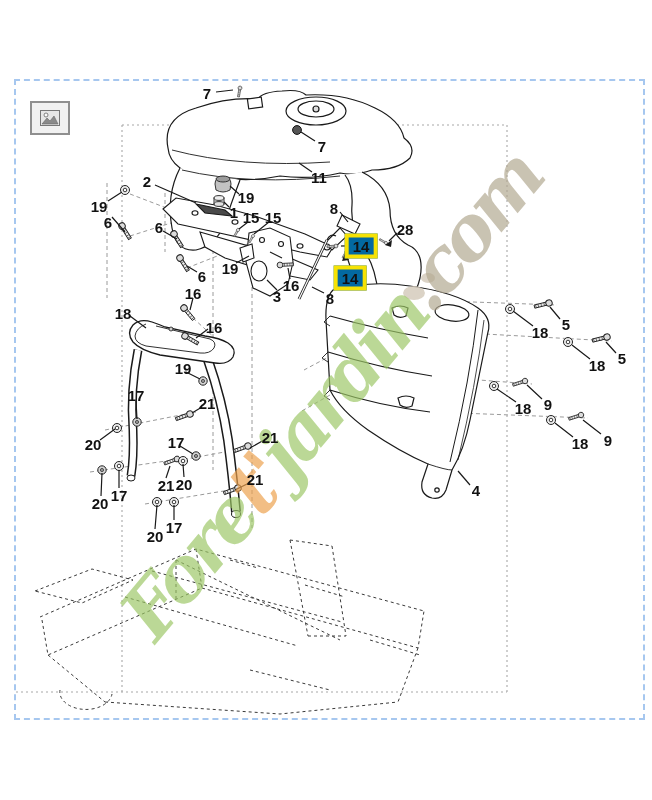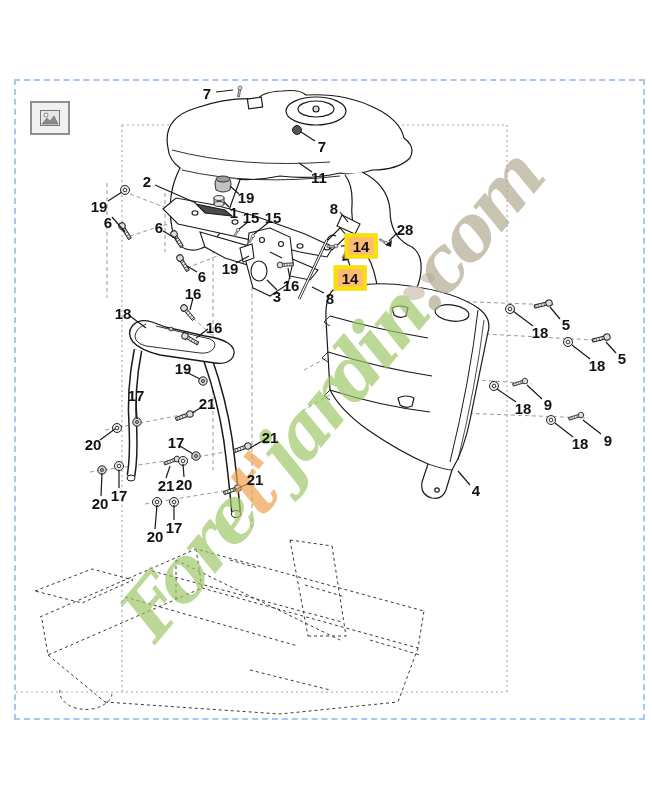--- a/index.html
+++ b/index.html
@@ -17,21 +17,21 @@
   #draw{position:absolute;left:0;top:0;}
   
   .watermark{position:absolute;left:103px;top:600px;transform:rotate(-50deg);
              transform-origin:0 0;white-space:nowrap;pointer-events:none;
              font-family:"DejaVu Serif",serif;font-style:italic;font-weight:700;
              font-size:74px;letter-spacing:-5px;opacity:.68;z-index:3;}
   
   #callouts{position:absolute;left:0;top:0;width:652px;height:800px;z-index:4;}
   .callout{position:absolute;transform:translate(-50%,-50%);
            font-weight:700;font-size:15px;line-height:1;color:#111;cursor:pointer;}
-  .callout.hl{border:4px solid #f6e204;background:#fdba74;padding:1px 4px;}
+  .callout.hl{border:4px solid #f6e204;background:#0369a1;padding:1px 4px;}
 </style>
 </head>
 <body>
 
 <div id="stage">
 
   <div class="sel-border"></div>
 
   <div class="img-icon">
     <svg width="20" height="16" viewBox="0 0 20 16">

